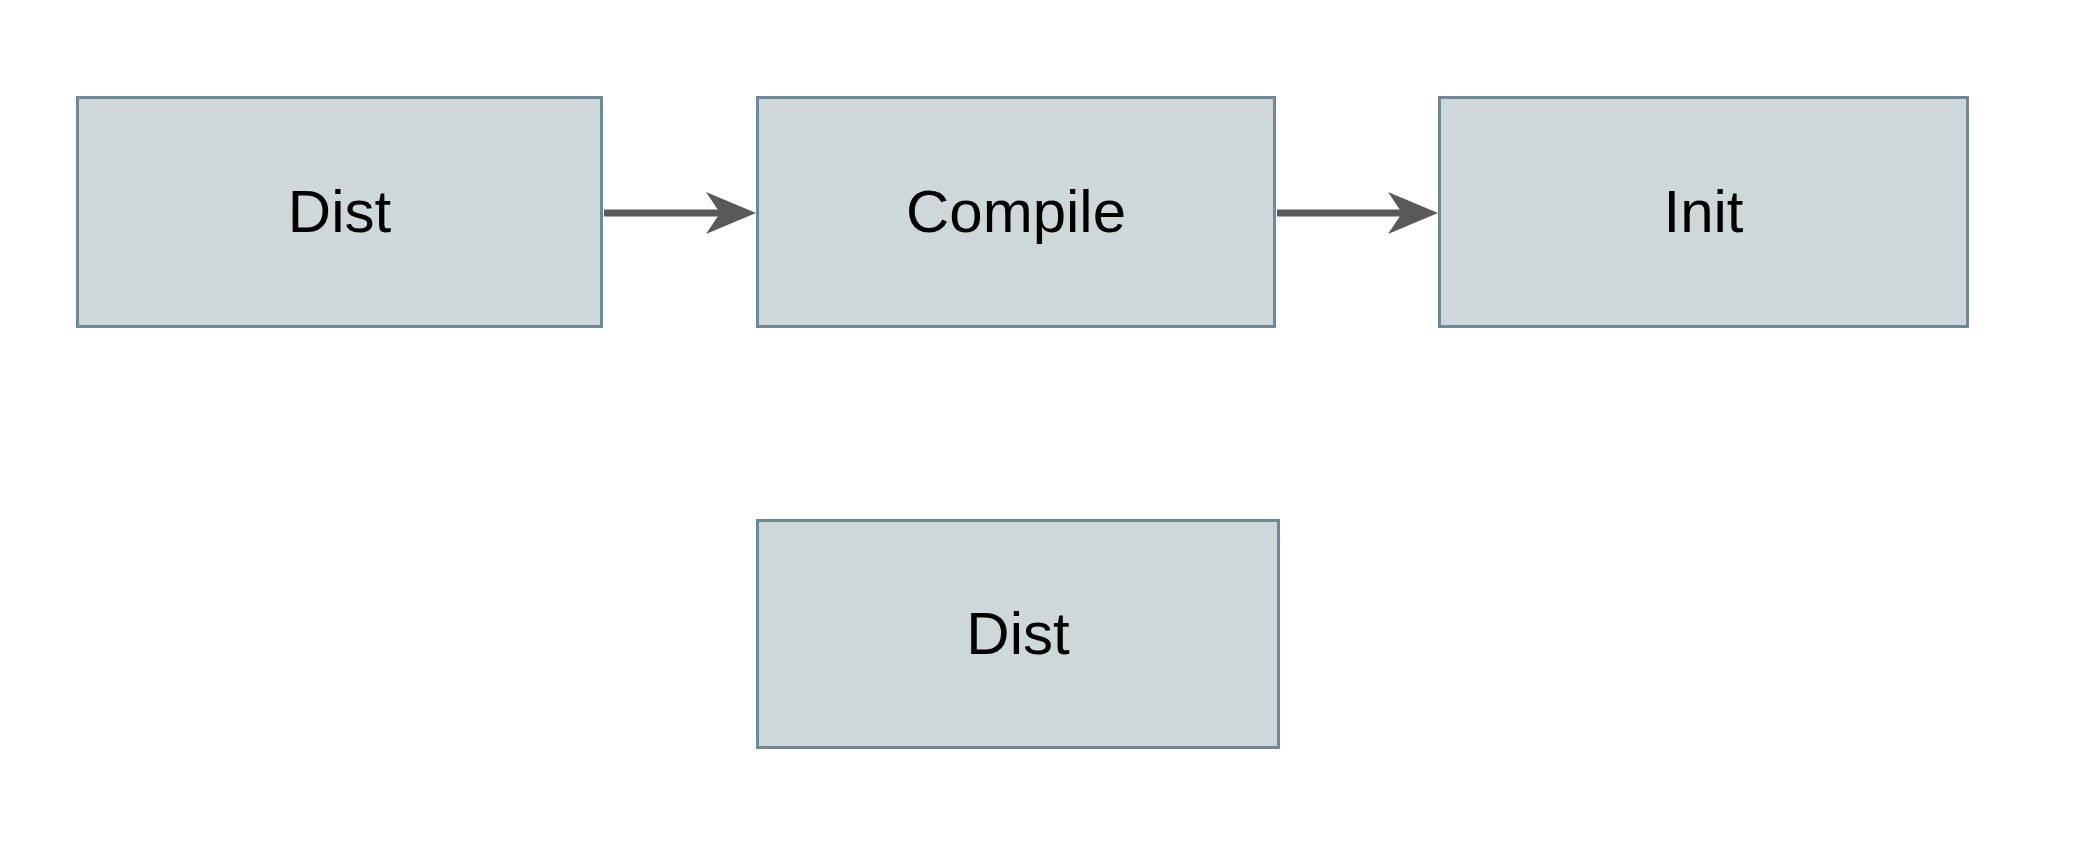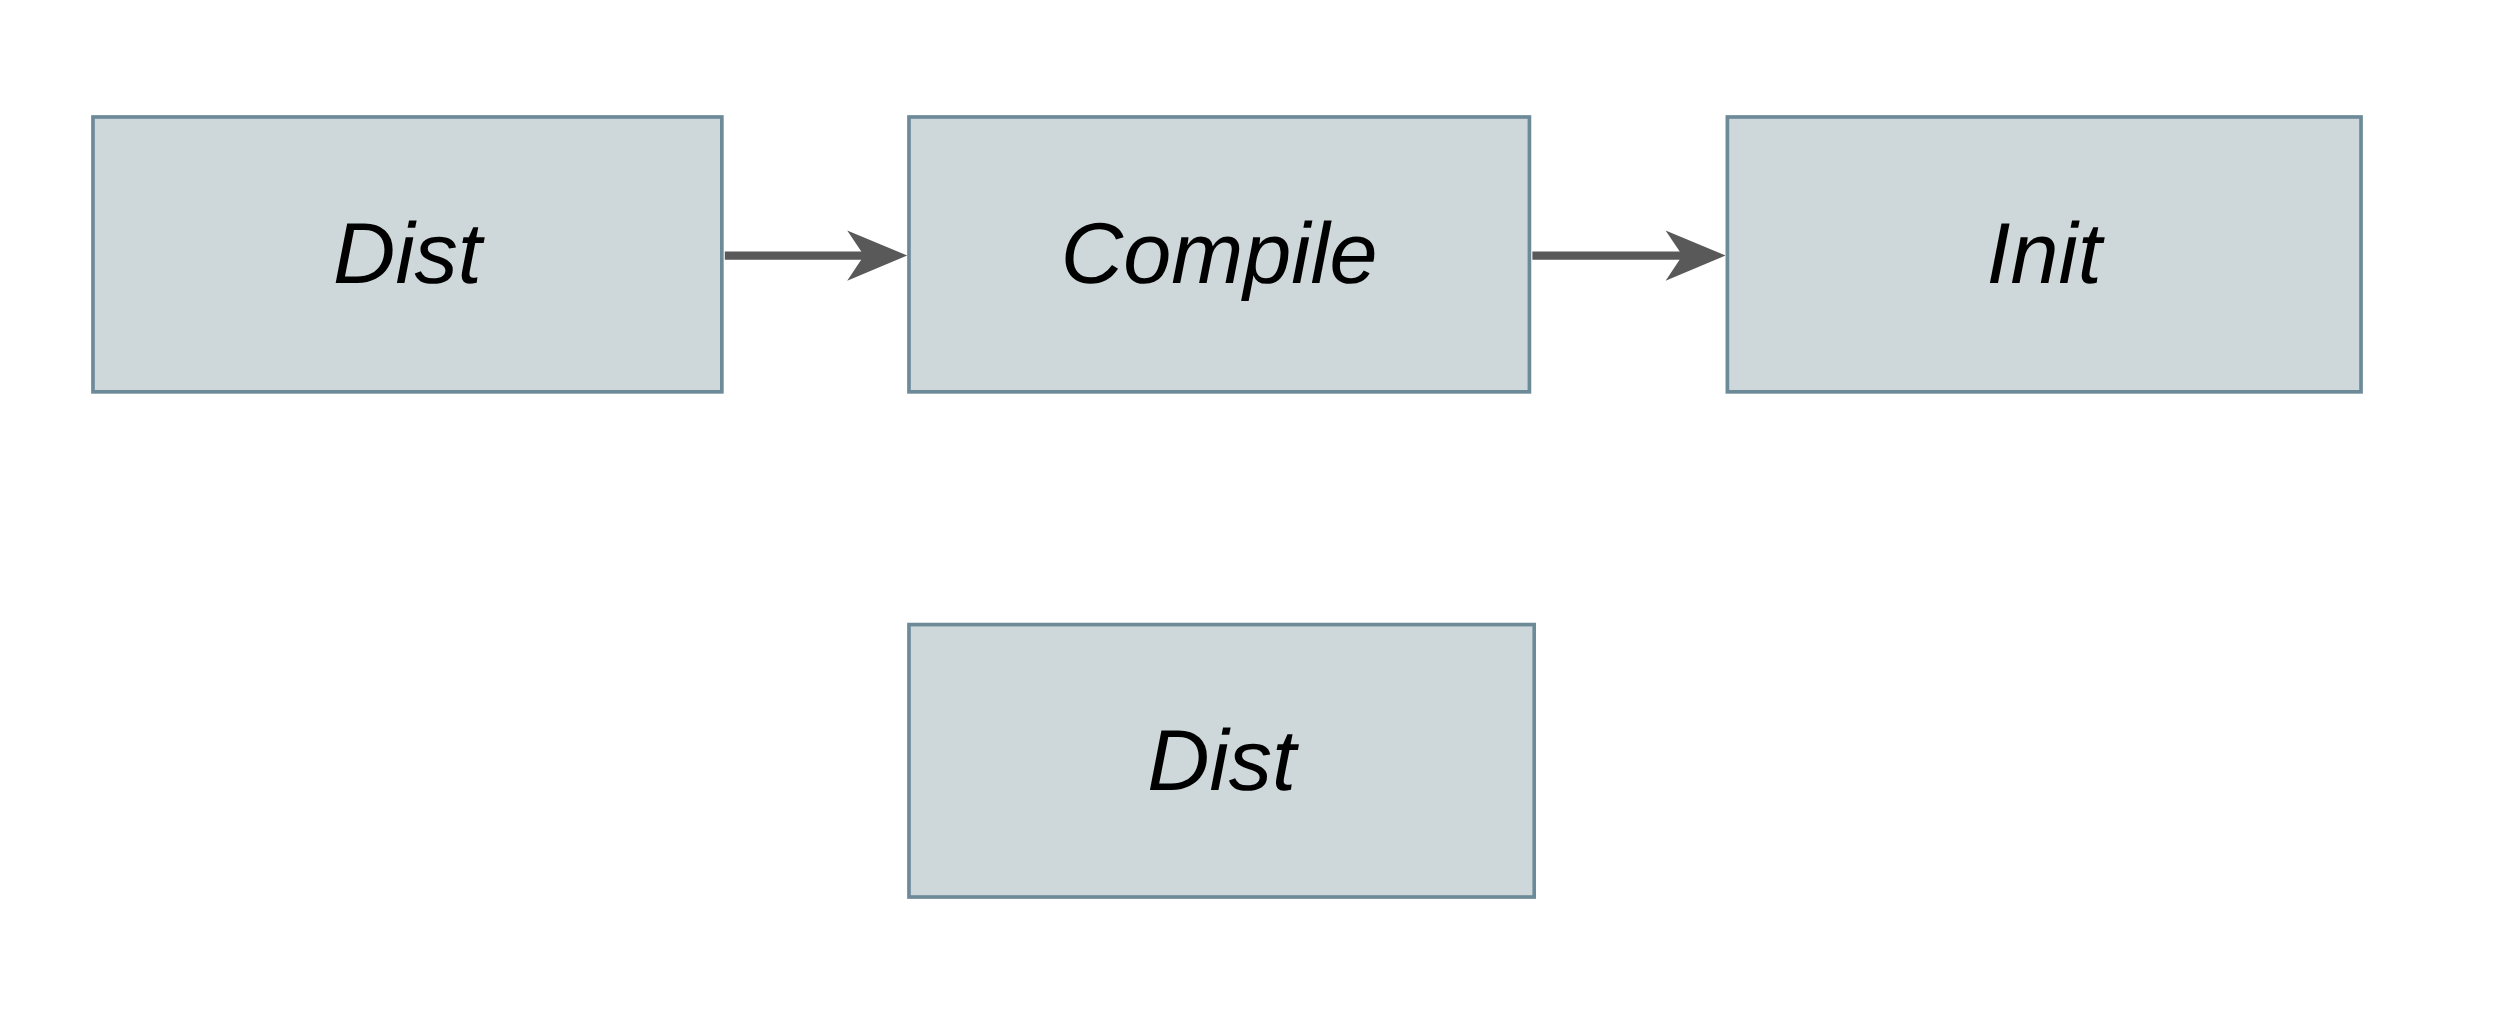--- a/index.html
+++ b/index.html
@@ -36,25 +36,24 @@
     position: absolute;
     box-sizing: border-box;
     background: var(--node-fill, #ced7d9);
     border: 3px solid var(--node-border, #6d8a99);
     display: flex;
     align-items: center;
     justify-content: center;
   }
   .node .label {
     color: var(--text-color, #000000);
-    font-size: 72px;
+    font-size: 60px;
     line-height: 1;
     white-space: nowrap;
     letter-spacing: 0;
-    font-style: italic;
   }
   .node-dist    { left: 76px;   top: 96px;  width: 527px; height: 232px; }
   .node-compile { left: 756px;  top: 96px;  width: 520px; height: 232px; }
   .node-init    { left: 1438px; top: 96px;  width: 531px; height: 232px; }
   .node-clean   { left: 756px;  top: 519px; width: 524px; height: 230px; }
 </style>
 </head>
 <body>
 
 <div class="canvas">

